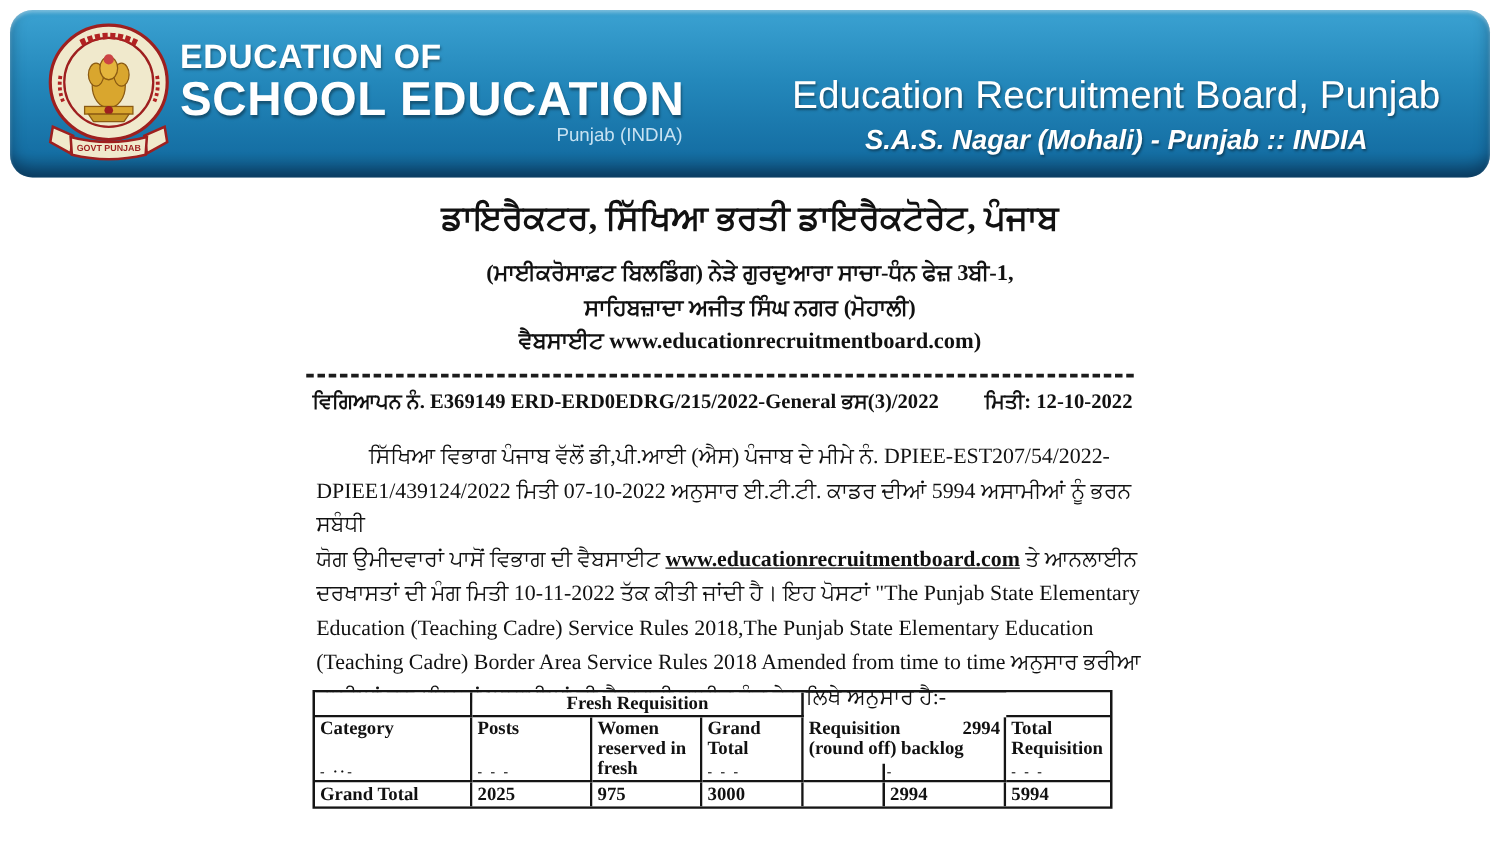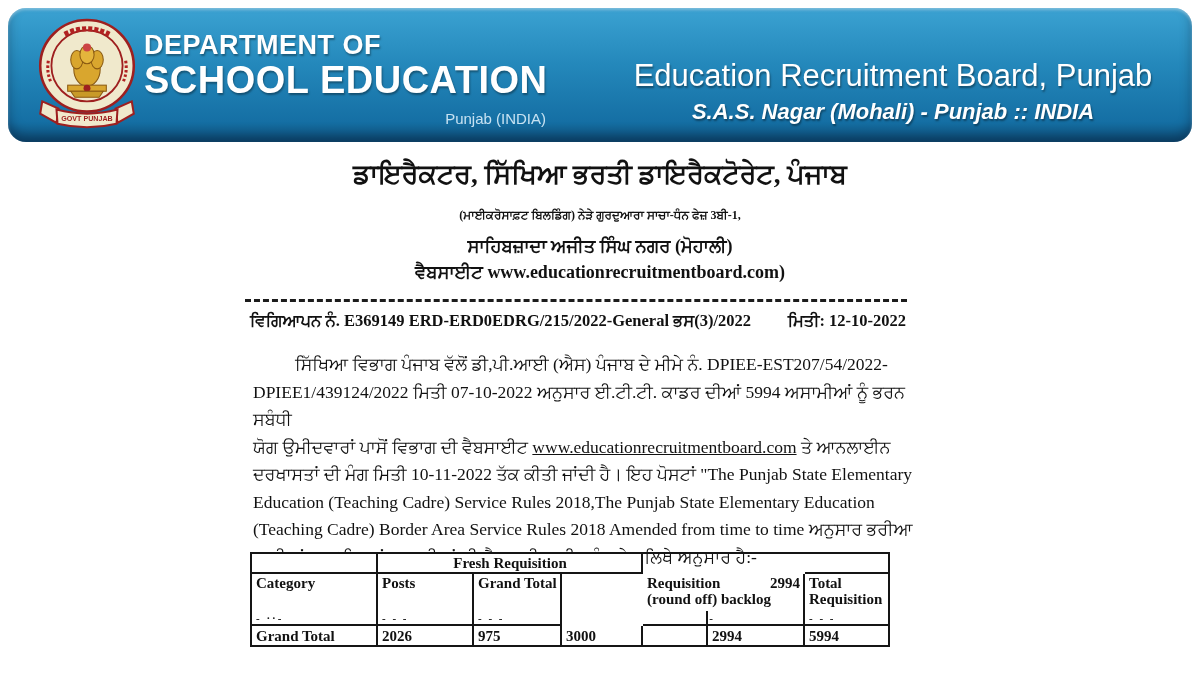--- a/index.html
+++ b/index.html
@@ -8,38 +8,38 @@
 
   
   .banner{position:absolute;left:8px;top:8px;width:1184px;height:134px;border-radius:18px;
           background:linear-gradient(180deg,#3ba2d2 0%,#2488bb 42%,#156fa4 85%,#0f5784 100%);
           box-shadow:inset 0 2px 3px rgba(255,255,255,.35), inset 0 -7px 12px rgba(0,0,20,.35);
           font-family:"Liberation Sans",sans-serif;color:#fff;}
   .emblem{position:absolute;left:28px;top:8px;width:102px;height:120px;}
   .dept-block{position:absolute;left:136px;top:22px;width:404px;}
   .dept-line1{font-size:27px;font-weight:700;letter-spacing:.5px;text-shadow:1px 2px 2px rgba(0,0,0,.35);}
   .dept-line2{font-size:38px;font-weight:700;letter-spacing:.5px;line-height:1.02;text-shadow:1px 2px 2px rgba(0,0,0,.35);}
-  .dept-sub{text-align:right;font-size:15px;color:#c7e2f2;margin-top:10px;padding-right:2px;}
+  .dept-sub{text-align:right;font-size:15px;color:#c7e2f2;margin-top:0;padding-right:2px;}
   .board-block{position:absolute;left:585px;top:50px;width:600px;text-align:center;}
   .board-title{font-size:31px;font-weight:400;text-shadow:1px 2px 2px rgba(0,0,0,.4);}
   .board-sub{font-size:22px;font-weight:700;font-style:italic;margin-top:5px;text-shadow:1px 2px 2px rgba(0,0,0,.4);}
 
   
   .doc-title{position:absolute;top:159px;left:0;width:100%;text-align:center;
              font-size:27px;font-weight:700;}
-  .addr1{position:absolute;top:208px;left:0;width:100%;text-align:center;font-size:12px;font-weight:700;}
+  .addr1{position:absolute;top:208px;left:0;width:100%;text-align:center;font-size:18px;font-weight:700;}
   .addr2{position:absolute;top:236px;left:0;width:100%;text-align:center;font-size:18px;font-weight:700;}
   .website-line{position:absolute;top:262px;left:0;width:100%;text-align:center;font-size:18px;font-weight:700;}
   .website-line .url{}
   .dashed-sep{position:absolute;top:299px;left:245px;width:662px;height:0;border-top:3px dashed #1c1c1c;}
   .notif-row{position:absolute;top:311px;left:250px;width:656px;display:flex;
              justify-content:space-between;font-weight:700;font-size:16.5px;text-align:right;}
   .body-par{position:absolute;top:351px;left:253px;width:660px;font-size:17.5px;line-height:27.5px;}
   .body-par .indent{text-indent:42px;}
-  .body-par .url{font-weight:400;text-decoration:underline;}
+  .body-par .url{font-weight:700;text-decoration:underline;}
 
   
   .req-table{position:absolute;left:250px;top:552px;display:grid;
              grid-template-columns:126px 96px 88px 81px 65px 97px 83px;
              grid-template-rows:20px 52px 19px;
              border:2px solid #151515;font-size:15px;font-weight:700;line-height:16px;}
   .cell{border-right:2px solid #151515;border-bottom:2px solid #151515;
         padding:1px 3px 0 4px;position:relative;overflow:hidden;background:#fff;}
   .cell.last-col{border-right:none;}
   .cell.last-row{border-bottom:none;}
@@ -80,21 +80,21 @@
 
       <g>
         <polygon points="6,84 22,91 20,105 4,96" fill="#f0e9cc" stroke="#9e1f1f" stroke-width="2"></polygon>
         <polygon points="94,84 78,91 80,105 96,96" fill="#f0e9cc" stroke="#9e1f1f" stroke-width="2"></polygon>
         <path d="M20,92 Q50,100 80,92 L79,106 Q50,113 21,106 Z" fill="#f0e9cc" stroke="#9e1f1f" stroke-width="2"></path>
         <text x="50" y="103" text-anchor="middle" font-size="7" font-weight="bold" fill="#9e1f1f" font-family="Liberation Sans, sans-serif">GOVT PUNJAB</text>
       </g>
     </svg>
 
     <div class="dept-block">
-      <div class="dept-line1">DEPARTMENT OF</div>
+      <div class="dept-line1">EDUCATION OF</div>
       <div class="dept-line2">SCHOOL EDUCATION</div>
       <div class="dept-sub">Punjab (INDIA)</div>
     </div>
 
     <div class="board-block">
       <div class="board-title">Education Recruitment Board, Punjab</div>
       <div class="board-sub">S.A.S. Nagar (Mohali) - Punjab :: INDIA</div>
     </div>
   </header>
 
@@ -132,38 +132,41 @@
 
     <div class="cell">
       <span>Category</span>
       <span class="crop">- ··-</span>
     </div>
     <div class="cell">
       <span>Posts</span>
       <span class="crop">- - -</span>
     </div>
     <div class="cell">
+      <span>Women reserved in fresh</span>
+    </div>
+    <div class="cell">
       <span>Grand Total</span>
       <span class="crop">- - -</span>
     </div>
     <div class="cell span-req split-line">
       <div class="req-top">
         <span>Requisition</span>
         <span>2994</span>
       </div>
       <div>(round off) backlog</div>
       <span class="crop right-side">-</span>
     </div>
     <div class="cell last-col">
       <span>Total Requisition</span>
       <span class="crop">- - -</span>
     </div>
 
     <div class="cell last-row datacell">Grand Total</div>
-    <div class="cell last-row datacell">2026</div>
+    <div class="cell last-row datacell">2025</div>
     <div class="cell last-row datacell">975</div>
     <div class="cell last-row datacell">3000</div>
     <div class="cell last-row datacell"></div>
     <div class="cell last-row datacell">2994</div>
     <div class="cell last-row last-col datacell">5994</div>
   </div>
 
 </div>
 
 </body></html>

